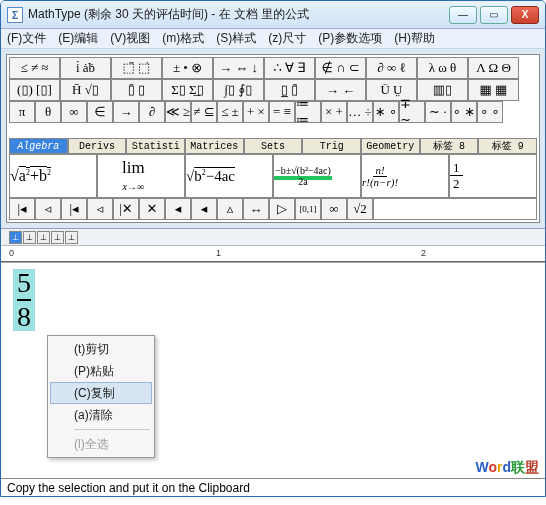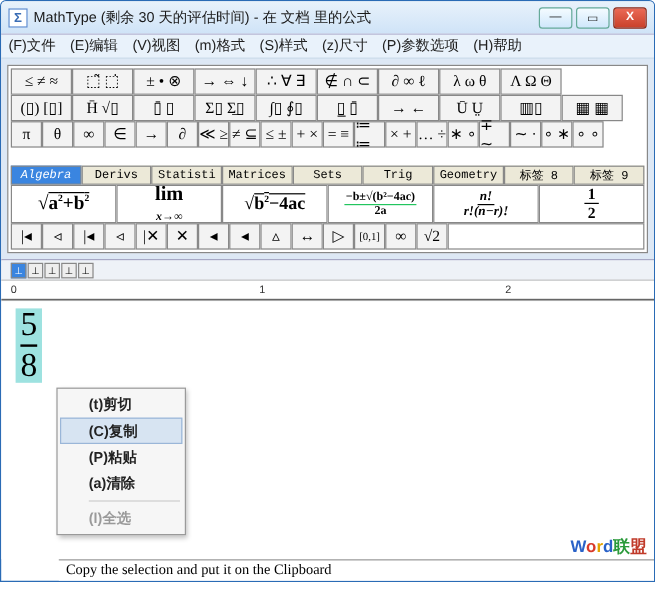--- a/index.html
+++ b/index.html
@@ -16,38 +16,38 @@
   .toolbar-area { background:#dde8f5; padding:5px; border-bottom:1px solid #99b; }
   .palette { background:#fff; border:1px solid #888; padding:2px; }
   .trow { display:flex; }
   .tcell { border:1px solid #888; height:22px; display:flex; align-items:center; justify-content:center; font-family:"Cambria Math","Times New Roman",serif; font-size:13px; color:#000; background:#f3f3f3; position:relative; margin:0; }
   .tcell.sm { width:26px; }
   .tcell.md { width:51px; }
   .tabrow { display:flex; margin-top:15px; }
   .tab { flex:1; border:1px solid #888; height:16px; font-size:10px; font-family:"Courier New",monospace; display:flex; align-items:center; justify-content:center; background:#ece9d8; overflow:hidden;}
   .tab.active { background:#3a85e0; color:#fff; font-style:italic;}
   .bigrow { display:flex; }
-  .bigcell { border:1px solid #888; height:32px; display:flex; align-items:center; justify-content:center; font-family:"Cambria Math","Times New Roman",serif; font-size:14px; background:#fff; flex:1; overflow:hidden;font-weight:bold;}
+  .bigcell { border:1px solid #888; height:44px; display:flex; align-items:center; font-family:"Cambria Math","Times New Roman",serif; font-size:14px; background:#fff; flex:1; overflow:hidden;}
   .ruler-area { background:#eef2f7; border-bottom:1px solid #aaa;}
   .tabbtns { height:17px; display:flex; align-items:center; padding-left:8px; gap:1px; border-bottom:1px solid #bbb;}
   .tabbtn { width:13px; height:13px; border:1px solid #888; background:#eee; font-size:8px; display:flex; align-items:center; justify-content:center;}
   .tabbtn.sel { background:#3a85e0; color:#fff;}
   .ruler { height:16px; position:relative; background:#fff; border-bottom:1px solid #666; font-size:9px;}
   .ruler .ticklbl { position:absolute; top:2px; font-size:9px; color:#333;}
   .canvas { height:215px; background:#fff; position:relative; overflow:hidden;}
   .fraction { position:absolute; left:12px; top:6px; background:#9de2e0; padding:0 4px; text-align:center; font-family:"Times New Roman",serif;}
   .fraction .num { font-size:28px; line-height:28px;}
   .fraction .bar { height:2px; background:#000; margin:2px 0;}
   .fraction .den { font-size:28px; line-height:28px;}
   .context-menu { position:absolute; left:46px; top:72px; width:108px; background:#f6f6f6; border:1px solid #9a9a9a; box-shadow:2px 2px 4px rgba(0,0,0,0.25); padding:2px;}
-  .cm-item { height:22px; display:flex; align-items:center; padding-left:24px; font-size:12px; color:#222;font-weight:bold;}
+  .cm-item { height:22px; display:flex; align-items:center; padding-left:24px; font-size:12px; color:#222;}
   .cm-item.hover { background:#d7e4f2; border:1px solid #9ab6d8; padding-left:23px; height:22px;}
   .cm-item.disabled { color:#9a9a9a;}
   .cm-sep { height:1px; background:#ccc; margin:3px 2px 3px 24px;}
-  .statusbar { height:18px; border-top:1px solid #888; display:flex; align-items:flex-start; padding:0 6px; font-family:Liberation Serif, serif; font-size:12px; background:#fff;margin-left:48px;}
+  .statusbar { height:18px; border-top:1px solid #888; display:flex; align-items:center; padding:0 6px; font-family:Liberation Sans, sans-serif; font-size:12px; background:#fff;}
   .watermark { position:absolute; right:6px; bottom:3px; text-align:right; font-size:14px; font-weight:bold; line-height:15px;}
   .watermark .l1 .c1{color:#2a62c8;} .watermark .l1 .c2{color:#d83a2a;} .watermark .l1 .c3{color:#e4a300;} .watermark .l1 .c4{color:#2a62c8;} .watermark .l1 .c5{color:#2a9a3a;} .watermark .l1 .c6{color:#c03a2a;}
   .watermark .l2 { font-size:11px; color:#c03a2a; font-weight:normal;}
 </style>
 </head>
 <body>
 
 <div class="window">
 
   <div class="titlebar">
@@ -68,20 +68,21 @@
     <span>(S)样式</span>
     <span>(z)尺寸</span>
     <span>(P)参数选项</span>
     <span>(H)帮助</span>
   </div>
 
   <div class="toolbar-area">
     <div class="palette">
       <div class="trow">
         <div class="tcell md">≤ ≠ ≈</div>
+        <div class="tcell md">i̇ ȧḃ</div>
         <div class="tcell md">⬚̃ ⬚̇</div>
         <div class="tcell md">± • ⊗</div>
         <div class="tcell md">→ ⇔ ↓</div>
         <div class="tcell md">∴ ∀ ∃</div>
         <div class="tcell md">∉ ∩ ⊂</div>
         <div class="tcell md">∂ ∞ ℓ</div>
         <div class="tcell md">λ ω θ</div>
         <div class="tcell md">Λ Ω Θ</div>
       </div>
       <div class="trow">
@@ -126,27 +127,27 @@
         <div class="tab">Trig</div>
         <div class="tab">Geometry</div>
         <div class="tab">标签 8</div>
         <div class="tab">标签 9</div>
       </div>
       <div class="bigrow">
         <div class="bigcell">
             <span style="font-size:16px;">√<span style="text-decoration:overline;">a<sup style="font-size:8px;">2</sup>+b<sup style="font-size:8px;">2</sup></span></span>
           </div>
         <div class="bigcell">
-            <span style="text-align:center;"><span style="font-size:17px;">lim</span><br><span style="font-size:10px;font-style:italic;">x→∞</span></span>
+            <span style="text-align:center;margin-left:24px;"><span style="font-size:17px;">lim</span><br><span style="font-size:10px;font-style:italic;">x→∞</span></span>
           </div>
         <div class="bigcell">
             <span style="font-size:15px;">√<span style="text-decoration:overline;">b<sup style="font-size:8px;">2</sup>−4ac</span></span>
           </div>
         <div class="bigcell">
-            <span style="text-align:center;font-size:10px;"><span style="border-bottom:1px solid #22c55e;padding:0 1px;">−b±√(b²−4ac)</span><br><span>2a</span></span>
+            <span style="text-align:center;font-size:10px;"><span style="border-bottom:4px solid #22c55e;padding:0 1px;">−b±√(b²−4ac)</span><br><span>2a</span></span>
           </div>
         <div class="bigcell">
             <span style="text-align:center;font-size:11px;font-style:italic;"><span style="border-bottom:1px solid #000;padding:0 2px;">n!</span><br><span>r!(n−r)!</span></span>
           </div>
         <div class="bigcell">
             <span style="text-align:center;font-size:13px;"><span style="border-bottom:1px solid #000;padding:0 3px;">1</span><br><span>2</span></span>
           </div>
       </div>
       <div class="trow">
         <div class="tcell sm">|◂</div>
@@ -185,22 +186,22 @@
 
   <div class="canvas">
     <div class="fraction">
       <div class="num">5</div>
       <div class="bar"></div>
       <div class="den">8</div>
     </div>
 
     <div class="context-menu">
       <div class="cm-item">(t)剪切</div>
+      <div class="cm-item">(P)粘贴</div>
       <div class="cm-item hover">(C)复制</div>
-      <div class="cm-item">(P)粘贴</div>
       <div class="cm-item">(a)清除</div>
       <div class="cm-sep"></div>
       <div class="cm-item disabled">(l)全选</div>
     </div>
 
     <div class="watermark">
       <div class="l1">
         <span class="c1">W</span><span class="c2">o</span><span class="c3">r</span><span class="c4">d</span><span class="c5">联</span><span class="c6">盟</span>
       </div>
     </div>

